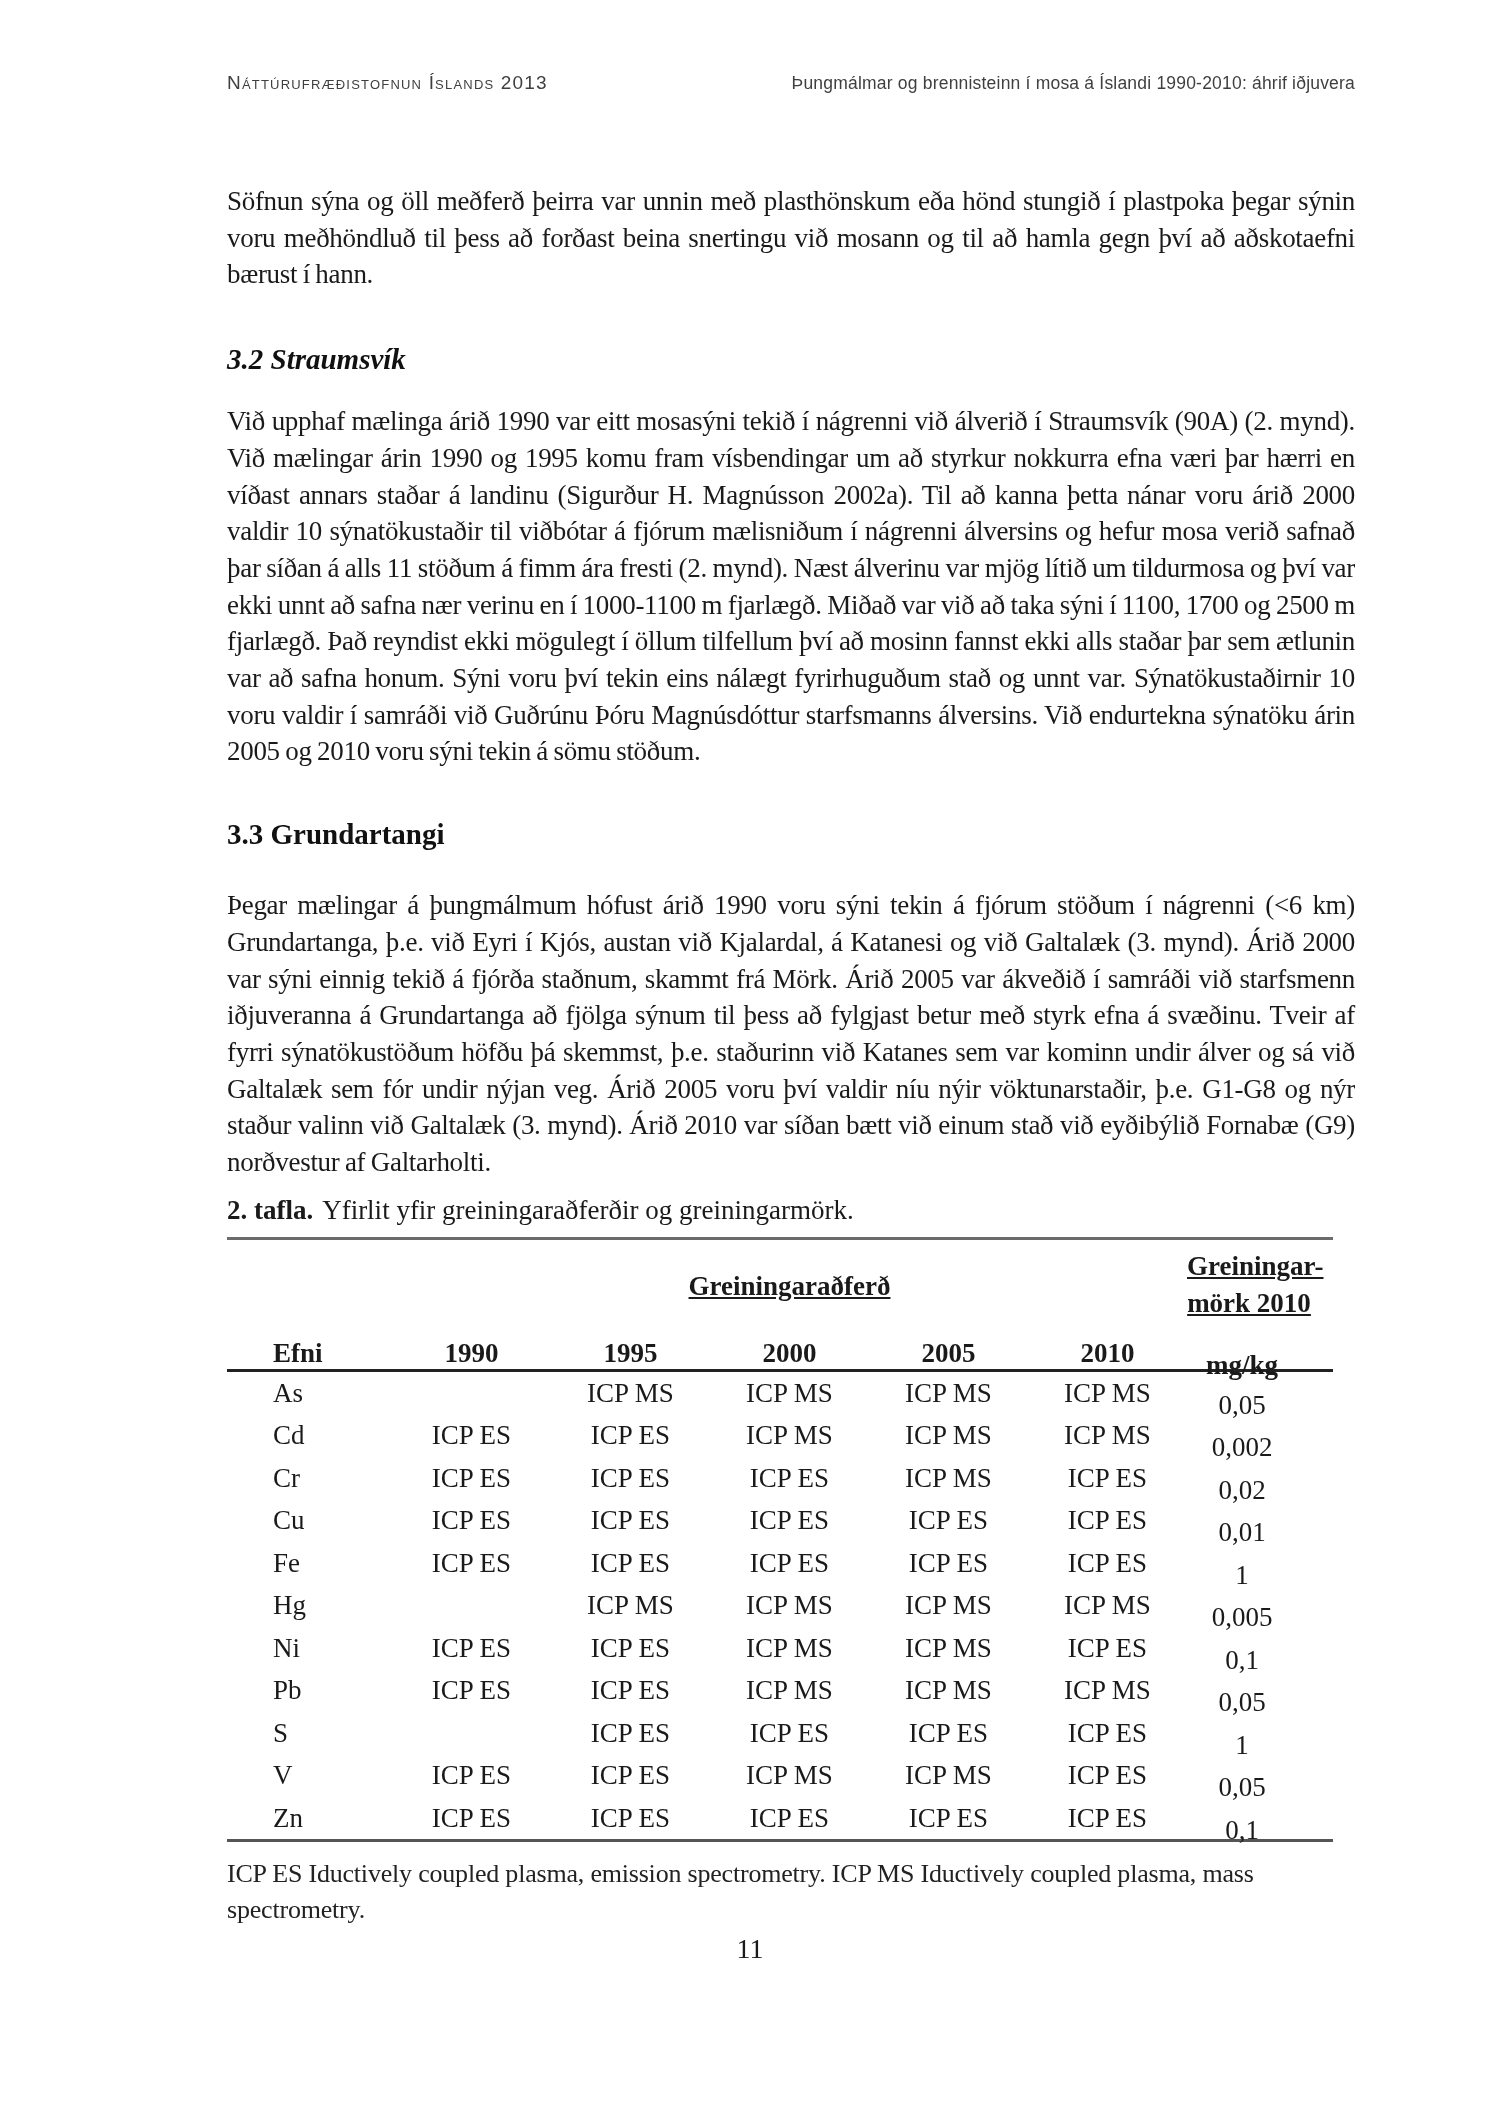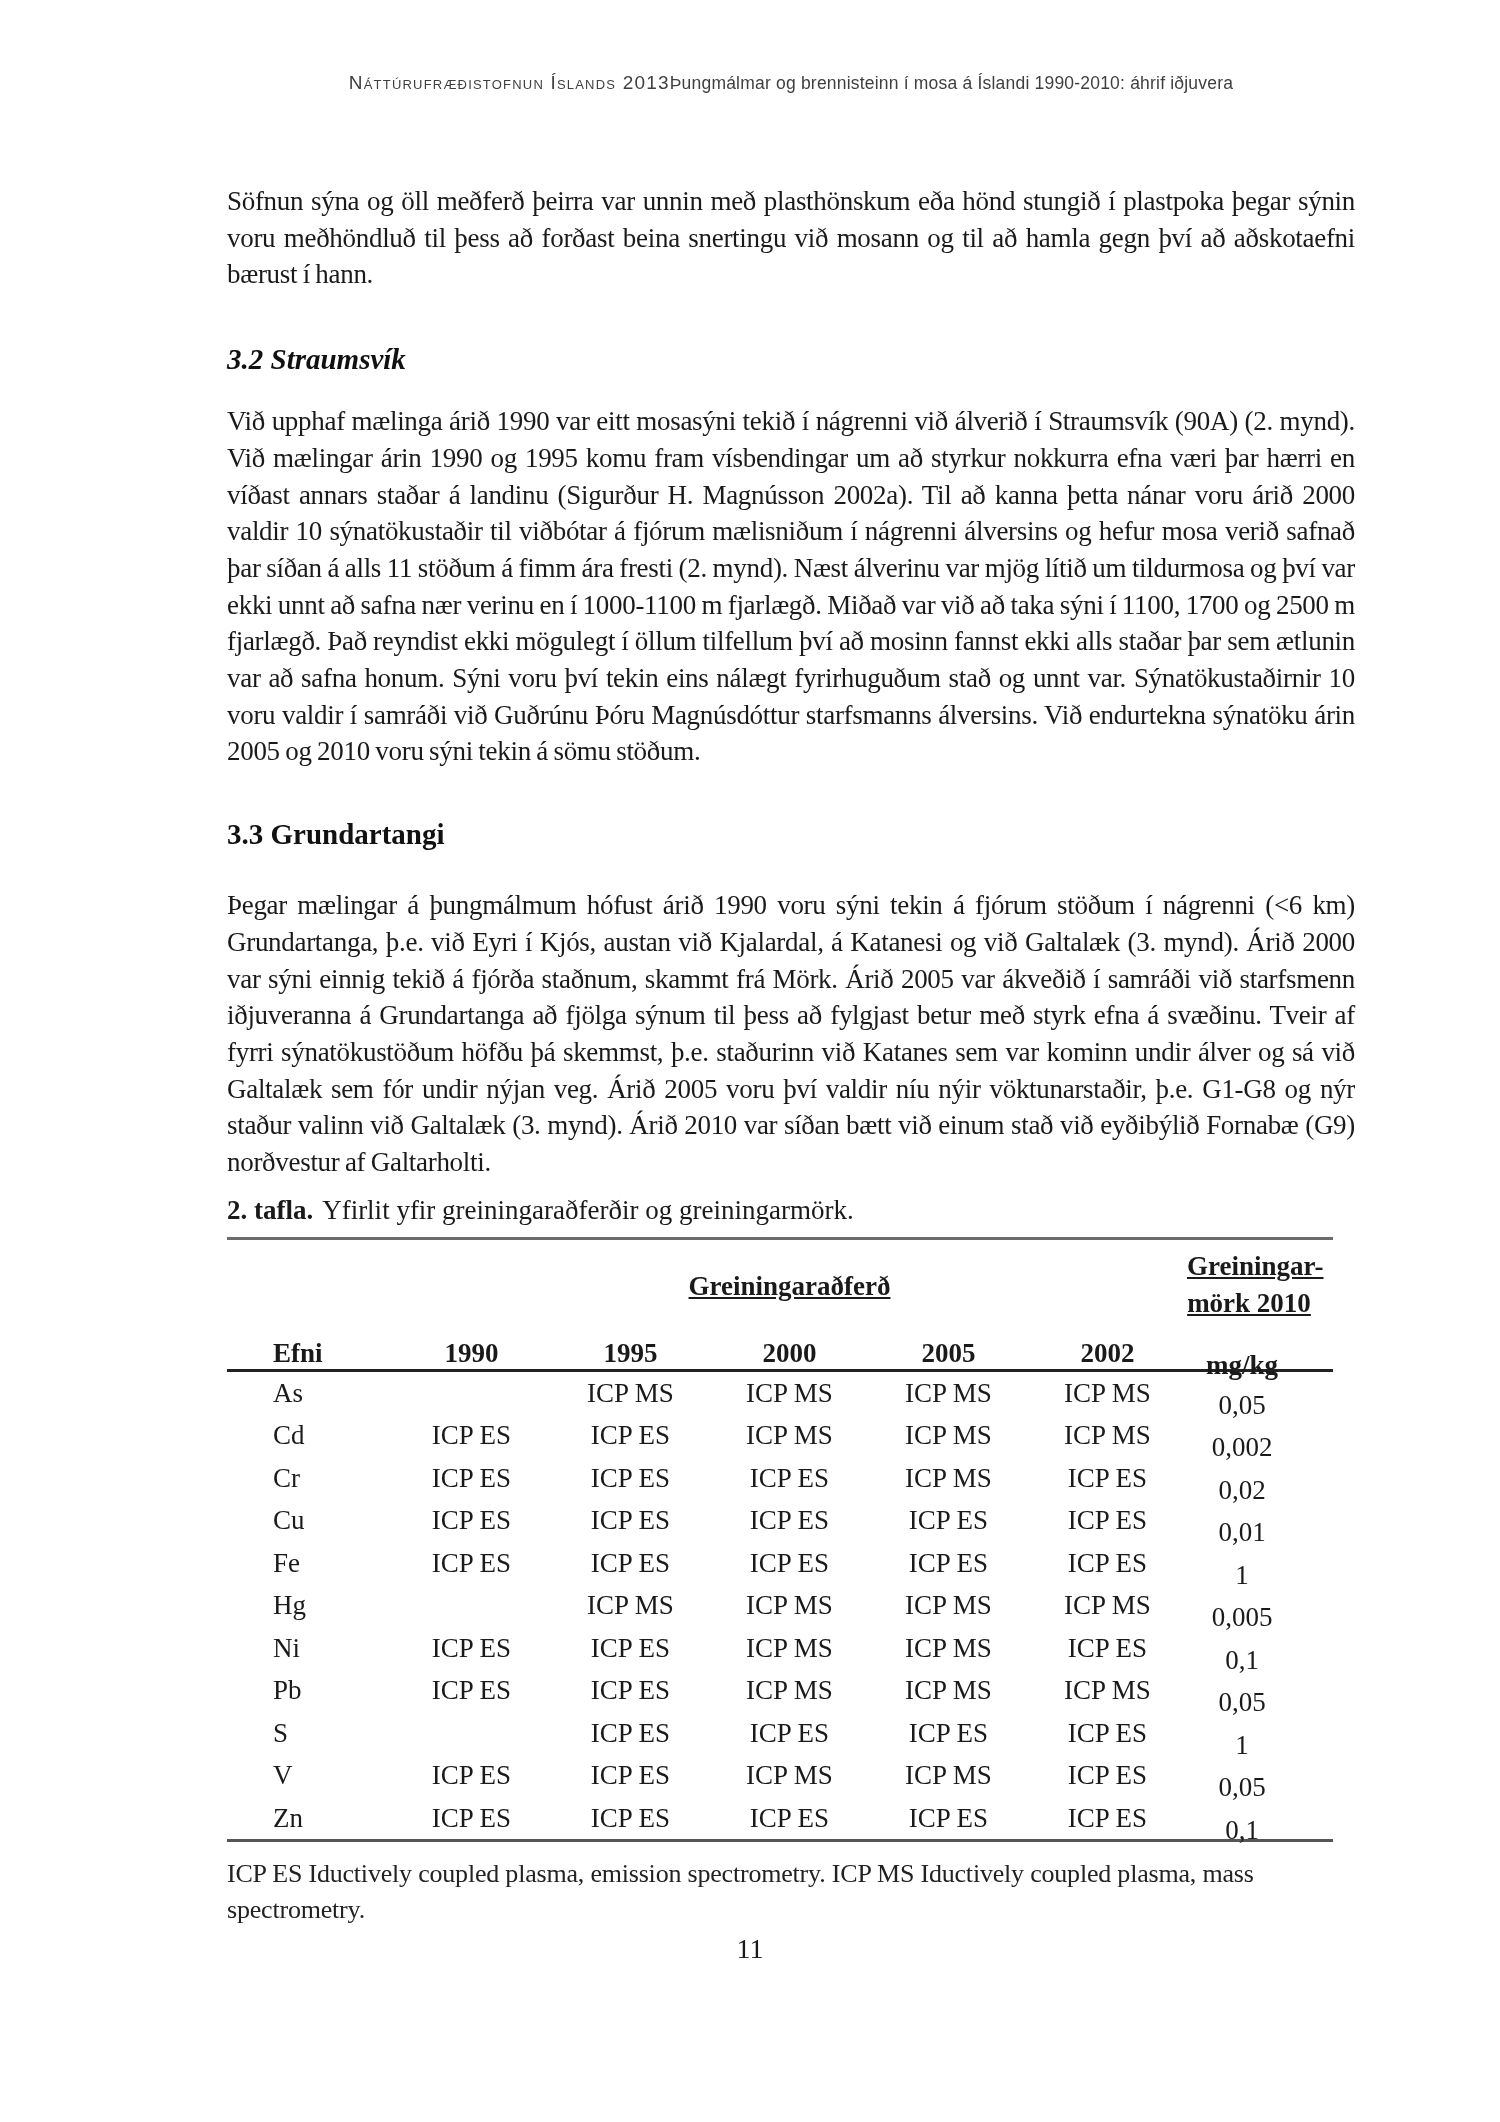--- a/index.html
+++ b/index.html
@@ -13,21 +13,21 @@
     font-family: "Liberation Serif", serif;
     color: #1a1a1a;
   }
   .content {
     padding-left: 227px;
     padding-right: 145px;
   }
   
   .running-header {
     display: flex;
-    justify-content: center;
+    justify-content: space-between;
     align-items: baseline;
     margin-top: 72px;
     font-family: "Liberation Sans", sans-serif;
     color: #3f3f3f;
   }
   .rh-left {
     font-variant: small-caps;
     font-size: 19px;
     letter-spacing: 1.2px;
   }
@@ -159,21 +159,21 @@
           <div>mörk 2010</div>
         </div>
       </div>
 
       <div class="t-head-row">
         <div class="c-efni">Efni</div>
         <div class="c-year">1990</div>
         <div class="c-year">1995</div>
         <div class="c-year">2000</div>
         <div class="c-year">2005</div>
-        <div class="c-year">2002</div>
+        <div class="c-year">2010</div>
         <div class="c-lim">mg/kg</div>
       </div>
 
       <div class="t-row">
         <div class="c-efni">As</div>
         <div class="c-year"></div>
         <div class="c-year">ICP MS</div>
         <div class="c-year">ICP MS</div>
         <div class="c-year">ICP MS</div>
         <div class="c-year">ICP MS</div>

